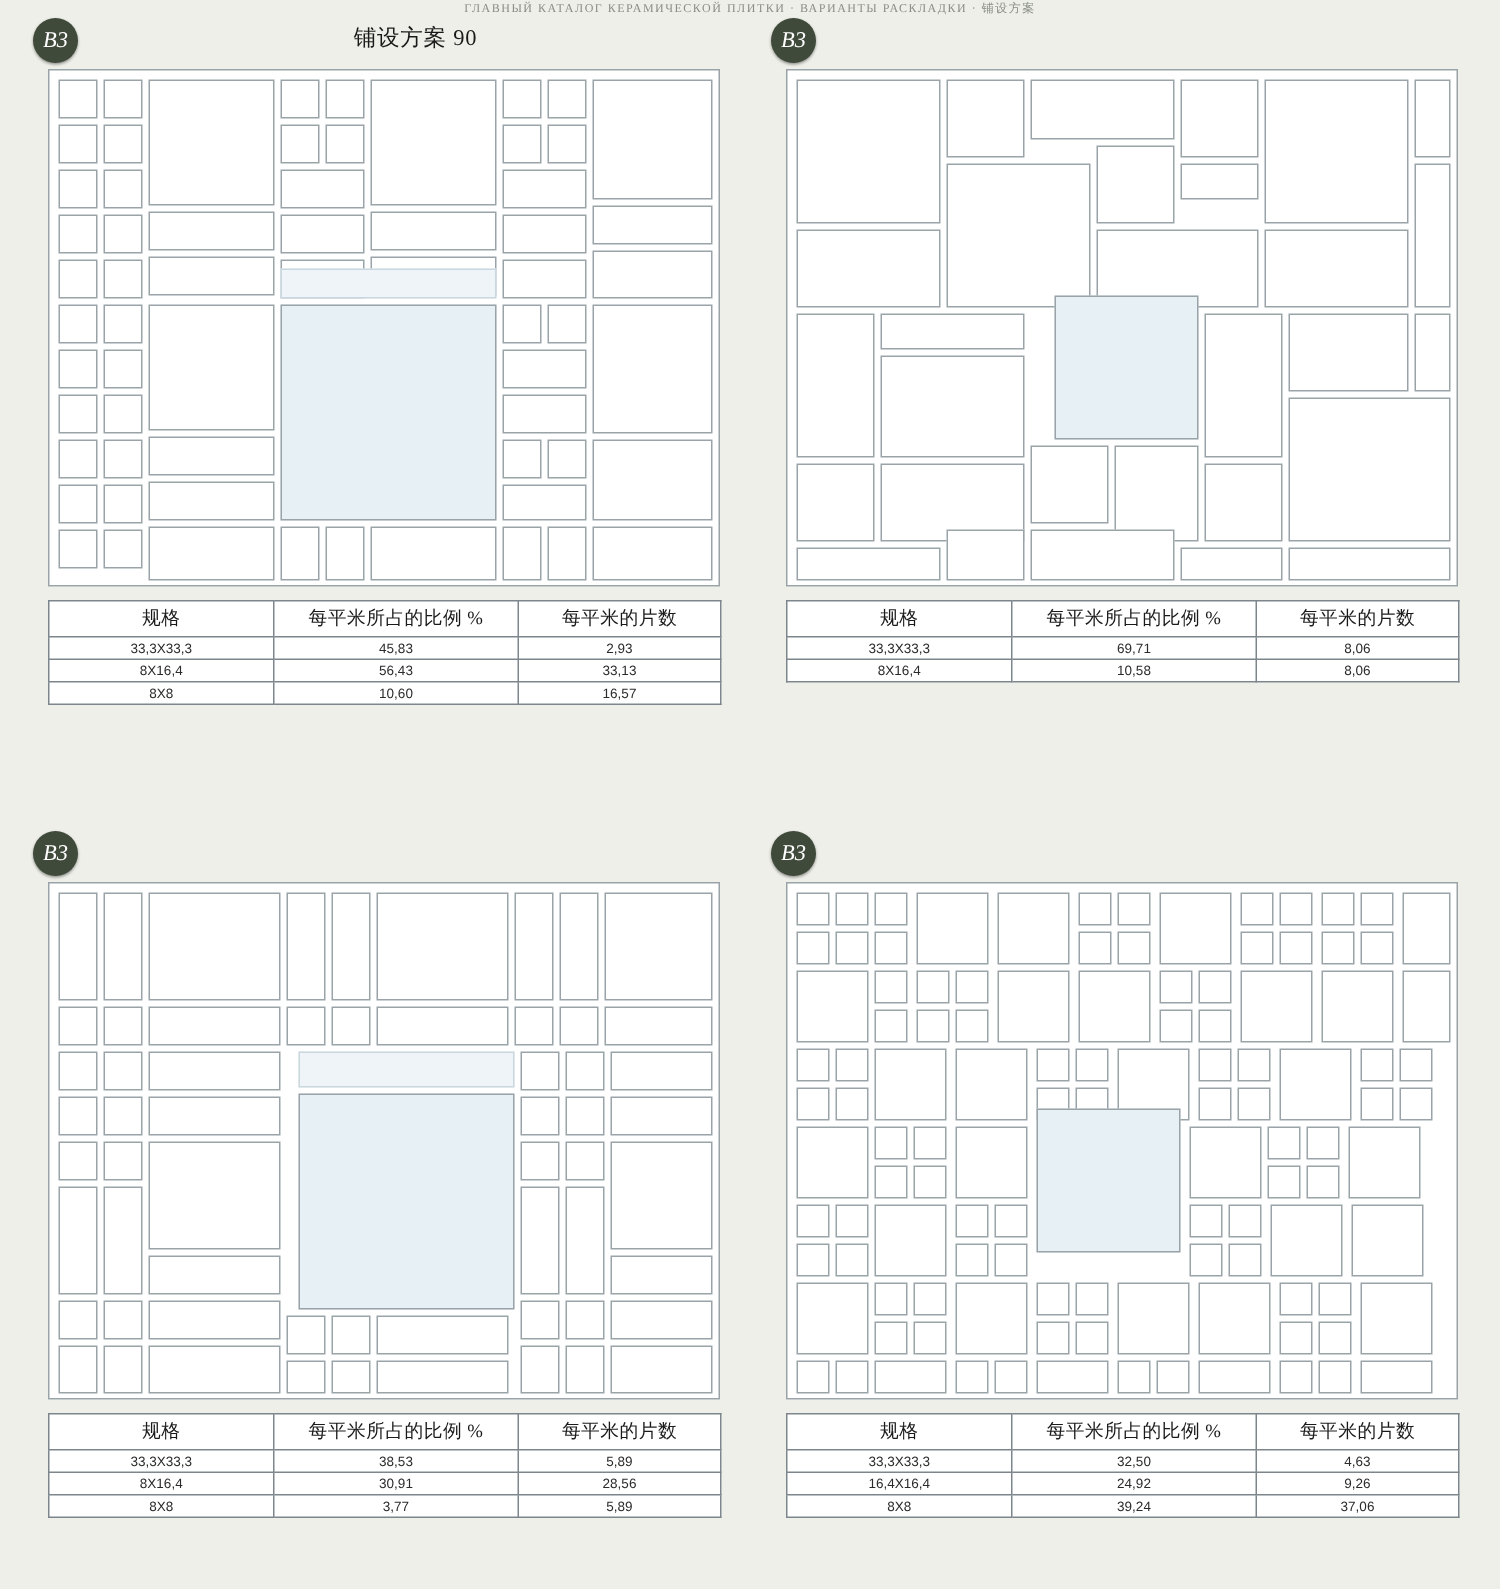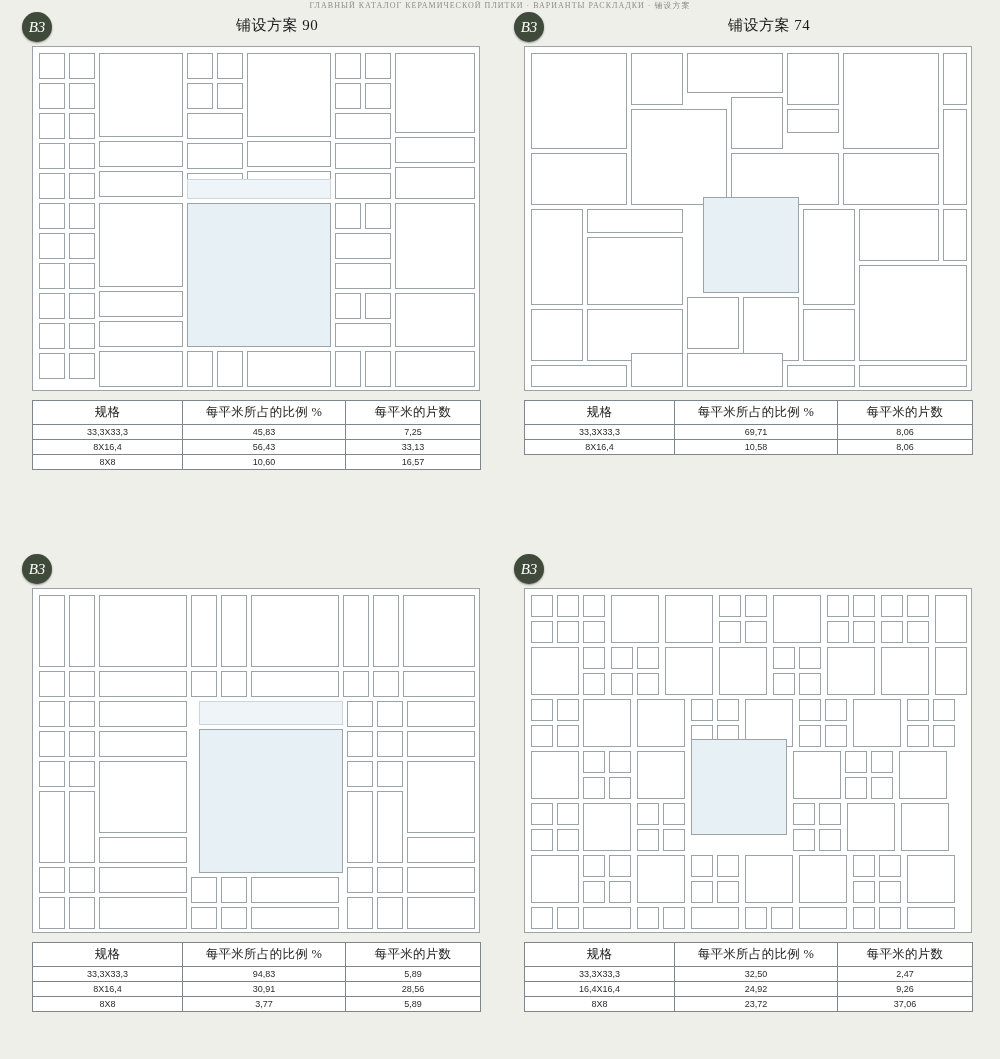--- a/index.html
+++ b/index.html
@@ -218,40 +218,39 @@
       <tr>
         <th>规格</th>
         <th>每平米所占的比例 %</th>
         <th>每平米的片数</th>
       </tr>
     </thead>
     <tbody>
       <tr>
         <td>33,3X33,3</td>
         <td>45,83</td>
-        <td>7,25</td>
+        <td>2,93</td>
       </tr>
       <tr>
         <td>8X16,4</td>
         <td>56,43</td>
         <td>33,13</td>
       </tr>
       <tr>
         <td>8X8</td>
         <td>10,60</td>
         <td>16,57</td>
       </tr>
     </tbody>
   </table>
 </div>
 
 <div class="panel p2">
   <div class="panel-head">
     <div class="badge">B3</div>
-    <div class="panel-title">铺设方案 74</div>
   </div>
   <div class="tile-box">
     <div class="tile" style="left:6px;   top:6px;   width:96px; height:96px;"></div>
     <div class="tile" style="left:106px; top:6px;   width:52px; height:52px;"></div>
     <div class="tile" style="left:162px; top:6px;   width:96px; height:40px;"></div>
     <div class="tile" style="left:262px; top:6px;   width:52px; height:52px;"></div>
     <div class="tile" style="left:318px; top:6px;   width:96px; height:96px;"></div>
     <div class="tile" style="left:418px; top:6px;   width:24px; height:52px;"></div>
 
     <div class="tile" style="left:106px; top:62px;  width:96px; height:96px;"></div>
@@ -400,21 +399,21 @@
     <thead>
       <tr>
         <th>规格</th>
         <th>每平米所占的比例 %</th>
         <th>每平米的片数</th>
       </tr>
     </thead>
     <tbody>
       <tr>
         <td>33,3X33,3</td>
-        <td>94,83</td>
+        <td>38,53</td>
         <td>5,89</td>
       </tr>
       <tr>
         <td>8X16,4</td>
         <td>30,91</td>
         <td>28,56</td>
       </tr>
       <tr>
         <td>8X8</td>
         <td>3,77</td>
@@ -564,27 +563,27 @@
       <tr>
         <th>规格</th>
         <th>每平米所占的比例 %</th>
         <th>每平米的片数</th>
       </tr>
     </thead>
     <tbody>
       <tr>
         <td>33,3X33,3</td>
         <td>32,50</td>
-        <td>2,47</td>
+        <td>4,63</td>
       </tr>
       <tr>
         <td>16,4X16,4</td>
         <td>24,92</td>
         <td>9,26</td>
       </tr>
       <tr>
         <td>8X8</td>
-        <td>23,72</td>
+        <td>39,24</td>
         <td>37,06</td>
       </tr>
     </tbody>
   </table>
 </div>
 
 </body></html>

